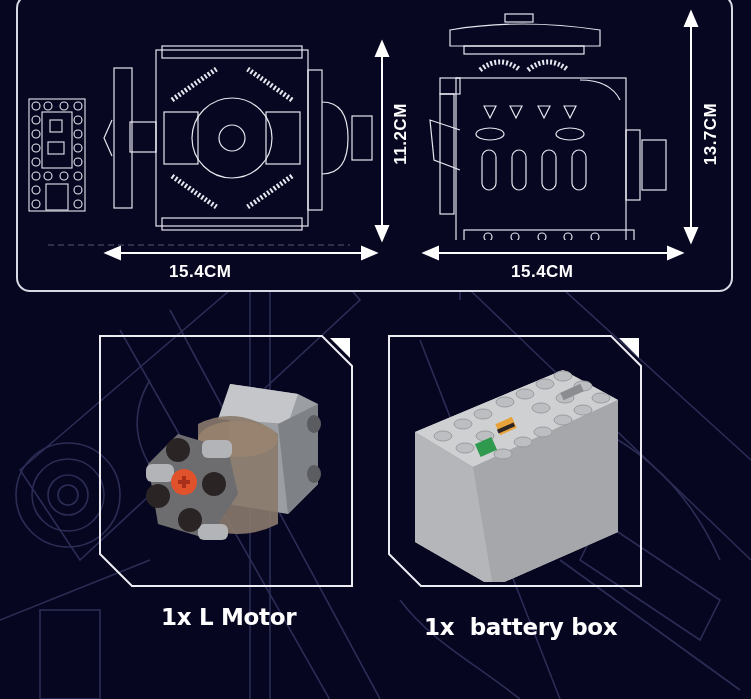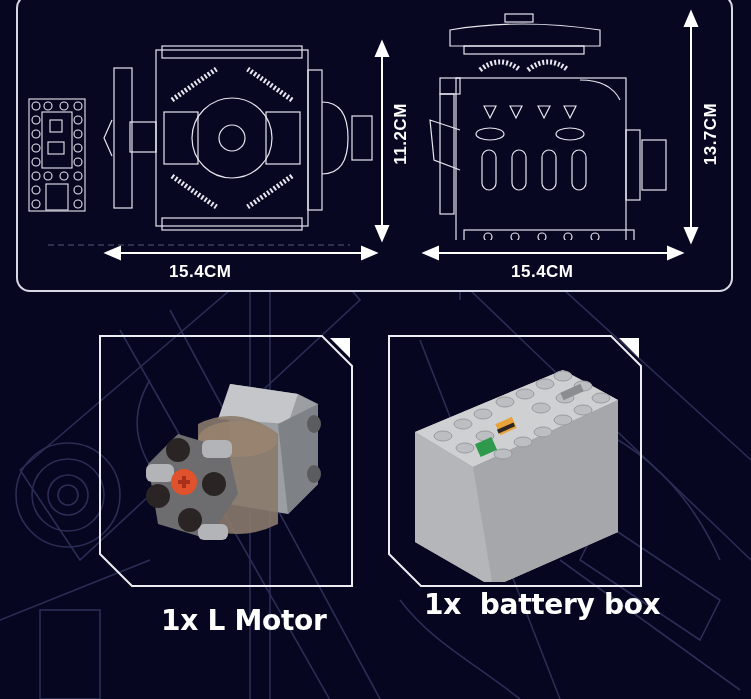--- a/index.html
+++ b/index.html
@@ -3,21 +3,21 @@
 <meta charset="utf-8">
 <style>
   html,body{margin:0;padding:0;}
   body{width:751px;height:699px;background:#070620;position:relative;overflow:hidden;font-family:"DejaVu Sans",sans-serif;}
   .bg-blueprint{position:absolute;left:0;top:0;width:751px;height:699px;}
   .dim-panel{position:absolute;left:16px;top:-6px;width:717px;height:298px;border:2px solid #d8d8e4;border-radius:14px;background:#080722;box-sizing:border-box;}
   .dim-label{position:absolute;color:#ffffff;font-family:"Liberation Sans",sans-serif;font-weight:bold;font-size:17px;letter-spacing:0.5px;}
   .vlabel{transform:rotate(-90deg);transform-origin:center center;white-space:nowrap;}
   .drawing{position:absolute;}
   .product-frame{position:absolute;width:256px;height:253px;}
-  .product-caption{position:absolute;color:#ffffff;font-family:"DejaVu Sans",sans-serif;font-weight:bold;font-size:28px;white-space:nowrap;letter-spacing:-0.3px;}
+  .product-caption{position:absolute;color:#ffffff;font-family:"DejaVu Sans",sans-serif;font-weight:bold;font-size:23px;white-space:nowrap;letter-spacing:-0.3px;}
 </style>
 </head>
 <body>
 
 <svg class="bg-blueprint" viewBox="0 0 751 699">
   <g fill="none" stroke="#2b2d55" stroke-width="1.6">
     <circle cx="68" cy="495" r="52"></circle>
     <circle cx="68" cy="495" r="36"></circle>
     <circle cx="68" cy="495" r="20"></circle>
     <circle cx="68" cy="495" r="10"></circle>
@@ -206,13 +206,13 @@
         <ellipse cx="90" cy="92" rx="9" ry="5"></ellipse>
       <ellipse cx="152" cy="36" rx="9" ry="5"></ellipse>
         <ellipse cx="128" cy="46" rx="9" ry="5"></ellipse>
     </g>
     <rect x="148" y="26" width="22" height="8" fill="#8c8d90" transform="rotate(-24 159 30)"></rect>
     <rect x="84" y="58" width="18" height="12" fill="#e8a23a" transform="rotate(-24 93 64)"></rect>
     <rect x="84" y="64" width="18" height="4" fill="#2a2424" transform="rotate(-24 93 66)"></rect>
     <rect x="64" y="78" width="18" height="14" fill="#2f9a4e" transform="rotate(-24 73 85)"></rect>
   </svg>
 </div>
-<div class="product-caption" style="left:424px;top:588px;white-space:pre;">1x  battery box</div>
+<div class="product-caption" style="left:424px;top:614px;white-space:pre;">1x  battery box</div>
 
 </body></html>

